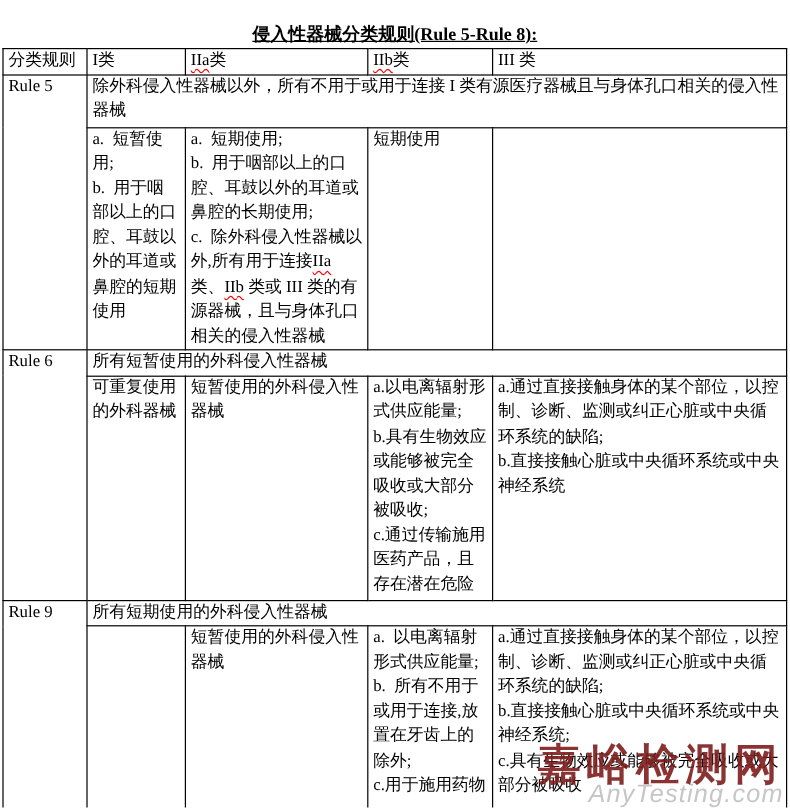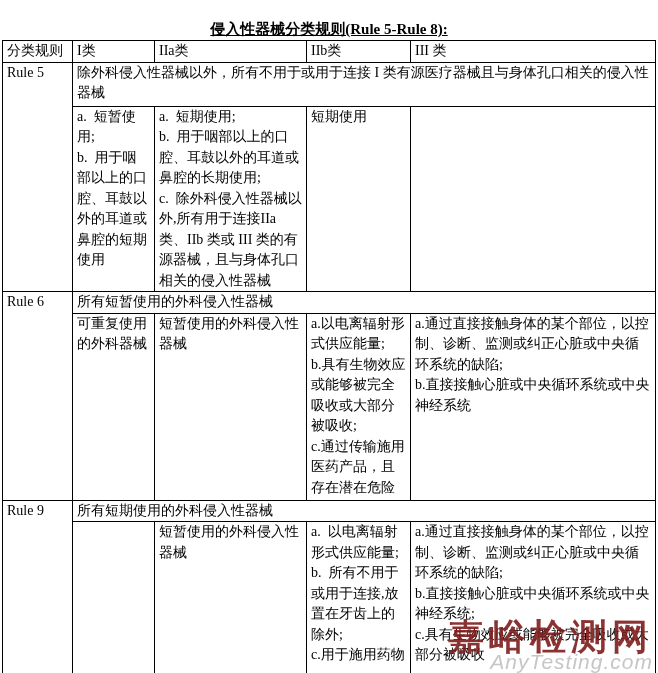--- a/index.html
+++ b/index.html
@@ -24,20 +24,21 @@
   }
   tr.r-head{height:21px;}
   tr.r-scope-tall{height:44px;}
   tr.r-scope{height:21px;}
   tr.r5-detail{height:185px;}
   tr.r6-detail{height:187px;}
   tr.r7-detail{height:166px;}
   tr.r-sliver{height:4px;}
   tr.r-sliver td{padding:0;}
   .wavy{
+    text-decoration:underline;
     text-decoration-style:wavy;
     text-decoration-color:#ff0000;
     text-decoration-thickness:1px;
     text-underline-offset:3px;
   }
   .watermark{
     position:absolute;right:5px;bottom:2px;text-align:right;
     z-index:5;pointer-events:none;
     font-family:"Liberation Sans", sans-serif;
   }

